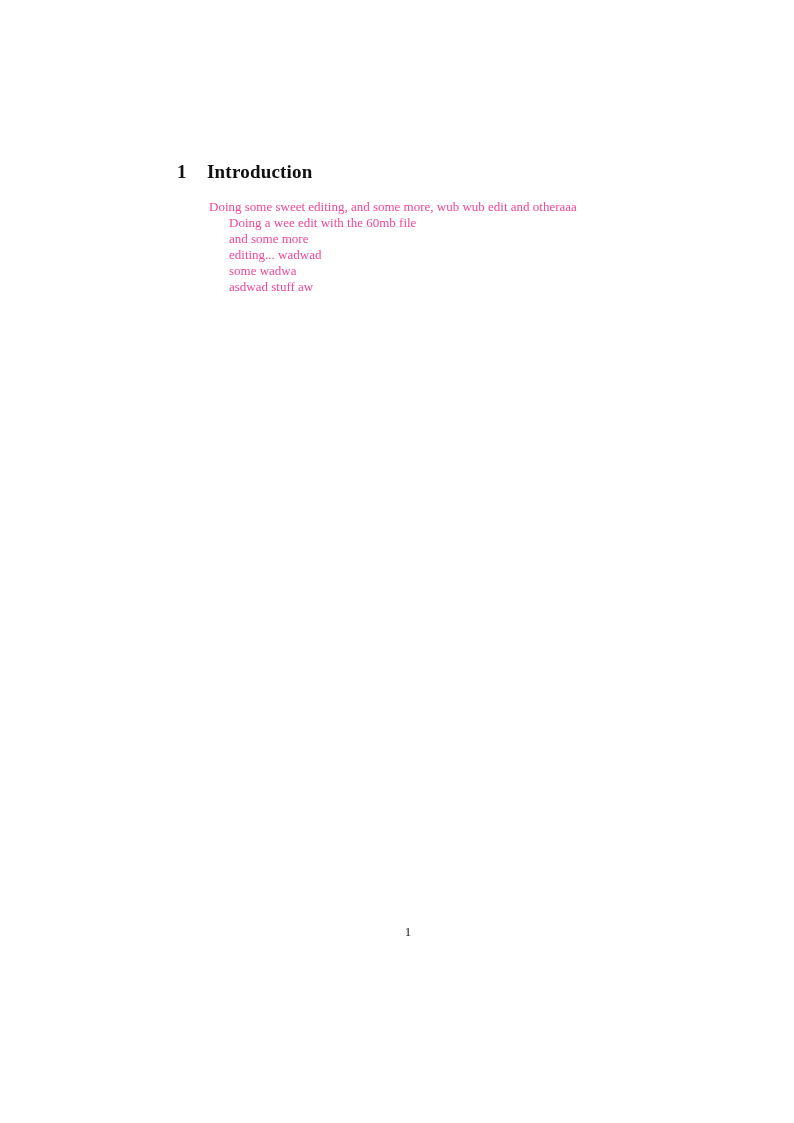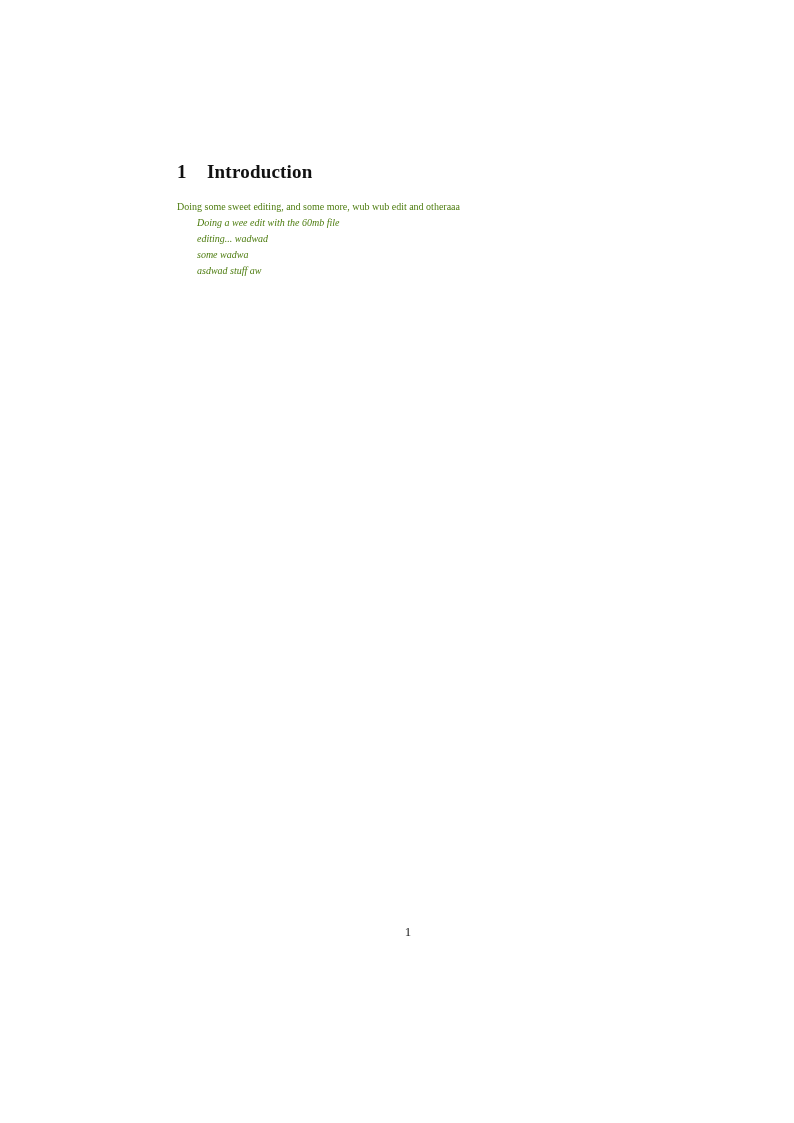--- a/index.html
+++ b/index.html
@@ -30,28 +30,28 @@
     letter-spacing: 0.2px;
     color: #111111;
     display: flex;
     align-items: baseline;
   }
   .sec-num {
     display: inline-block;
     min-width: 30px;
   }
   .body-line {
-    font-size: 10px;
+    font-size: 13px;
     line-height: 16px;
     white-space: nowrap;
-    color: #4d7c0f;
+    color: #ec4899;
+    margin-left: 32px;
   }
   .indent {
     padding-left: 20px;
-    font-style: italic;
   }
   .page-number {
     position: absolute;
     left: 177px;
     top: 924px;
     width: 462px;
     text-align: center;
     font-size: 13px;
     color: #1c1c1c;
   }
@@ -60,18 +60,19 @@
 <body>
 
 <div class="page">
   <div class="content">
     <h1 class="section-heading">
       <span class="sec-num">1</span>
       <span class="sec-title">Introduction</span>
     </h1>
     <div class="body-line">Doing some sweet editing, and some more, wub wub edit and otheraaa</div>
     <div class="body-line indent">Doing a wee edit with the 60mb file</div>
+    <div class="body-line indent">and some more</div>
     <div class="body-line indent">editing... wadwad</div>
     <div class="body-line indent">some wadwa</div>
     <div class="body-line indent">asdwad stuff aw</div>
   </div>
   <div class="page-number">1</div>
 </div>
 
 </body></html>

